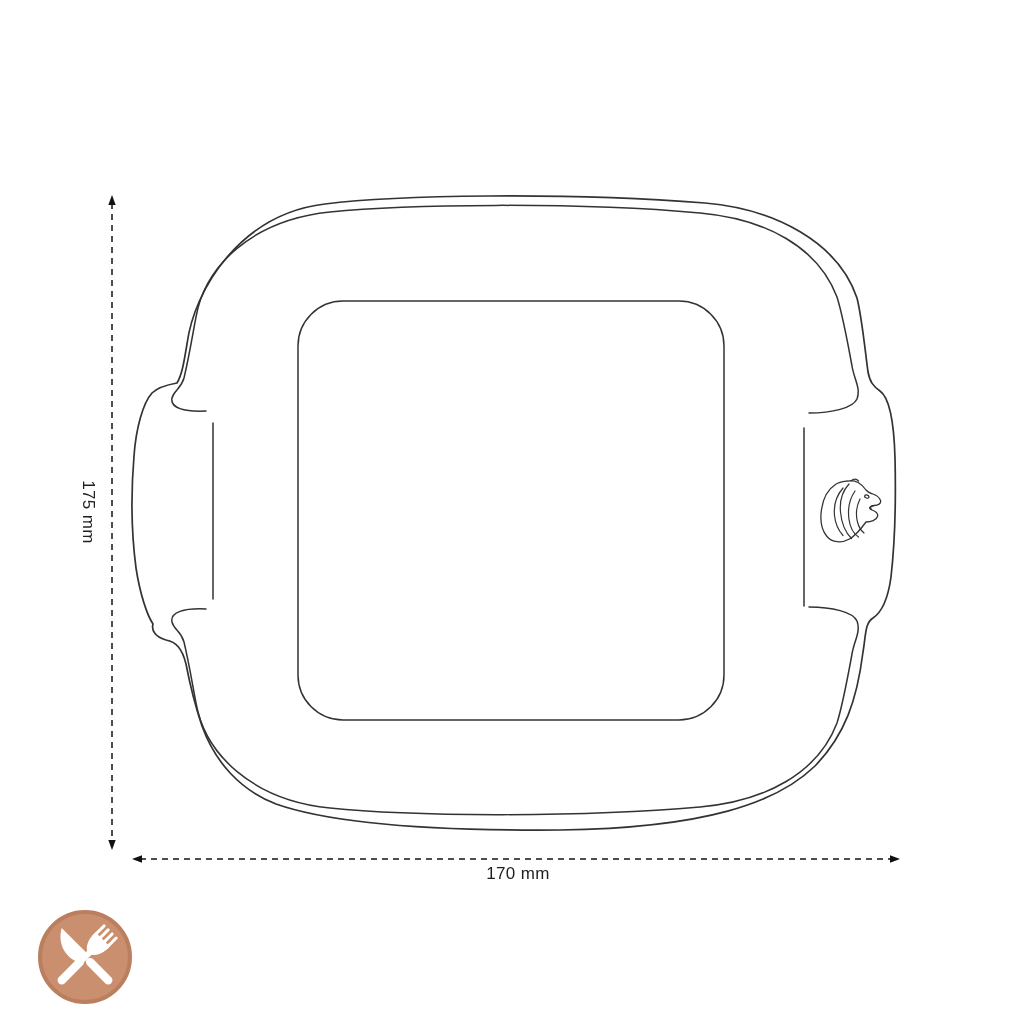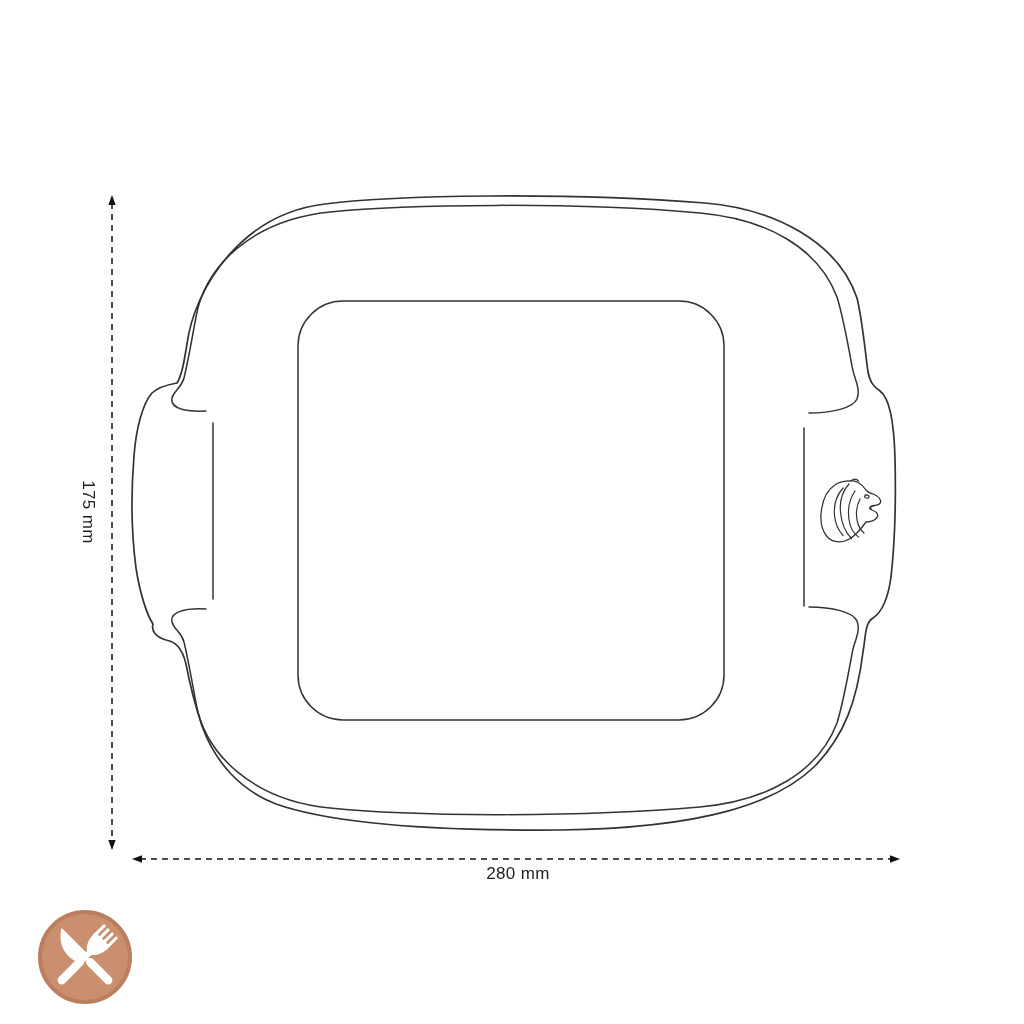--- a/index.html
+++ b/index.html
@@ -135,14 +135,14 @@
           <rect x="1.4" y="-37" width="3" height="17" rx="1.5"></rect>
           <rect x="7.1" y="-37" width="3" height="17" rx="1.5"></rect>
           <path d="M -10,-25 L 10,-25 L 10,-22 C 10,-13 6,-8 3,-6 L 3,4 L -3,4 L -3,-6 C -6,-8 -10,-13 -10,-22 Z"></path>
           <rect x="-4.2" y="3" width="8.4" height="34" rx="4.2"></rect>
         </g>
       </g>
     </g>
   </svg>
 
   <div class="dim-label vertical" style="left:88px;top:512px;">175 mm</div>
-  <div class="dim-label horizontal" style="left:518px;top:874px;">280 mm</div>
+  <div class="dim-label horizontal" style="left:518px;top:874px;">170 mm</div>
 </div>
 
 </body></html>

